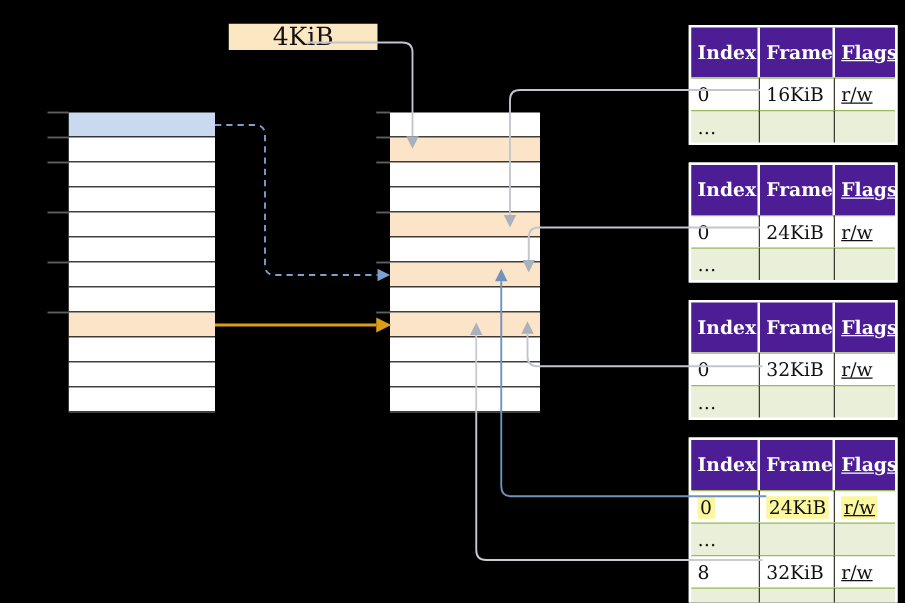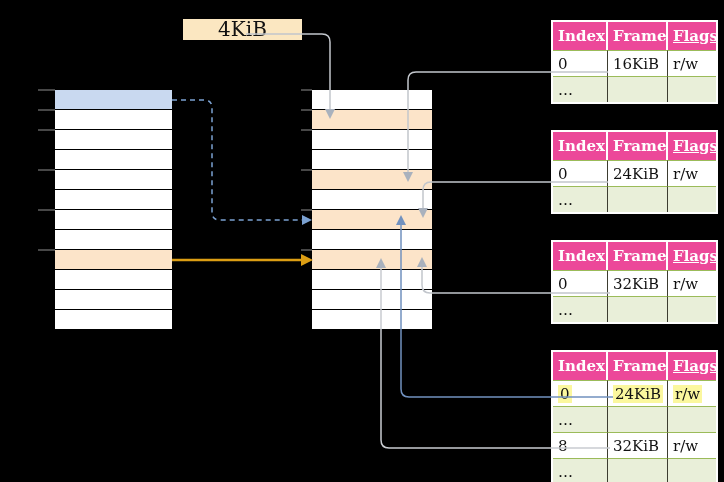--- a/index.html
+++ b/index.html
@@ -31,31 +31,31 @@
   
   table.ptable{
     position:absolute;left:551px;width:167px;table-layout:fixed;
     border-collapse:separate;border-spacing:0;
     border:2px solid #fff;background:#fff;
     font-family:"DejaVu Serif", serif;font-size:15px;color:#111;
   }
   table.pt1{top:20px;}  table.pt2{top:130px;}
   table.pt3{top:240px;} table.pt4{top:350px;}
   .ptable th{
-    background:#ec4899;color:#fff;font-weight:bold;text-align:left;
-    height:28px;padding:0 0 0 5px;border-right:2px solid #fff;
+    background:#4c1d95;color:#fff;font-weight:bold;text-align:left;
+    height:40px;padding:0 0 0 5px;border-right:2px solid #fff;
     font-size:15px;
   }
   .ptable th:last-child{border-right:none;text-decoration:underline;}
   .ptable td{
     background:#fff;height:25px;padding:0 0 0 5px;
     border-top:1px solid #9bbb59;border-right:1px solid #3d3d30;
     overflow:hidden;white-space:nowrap;
   }
-  .ptable td:last-child{border-right:none;}
+  .ptable td:last-child{border-right:none;text-decoration:underline;}
   .ptable tr.ellipsis td{background:#e9efd9;}
   .hl{background:#fbf79e;padding:0 2px;}
 
   
   svg.overlay{position:absolute;inset:0;pointer-events:none;z-index:10;}
 </style>
 </head>
 <body>
 
 <div class="stage">

